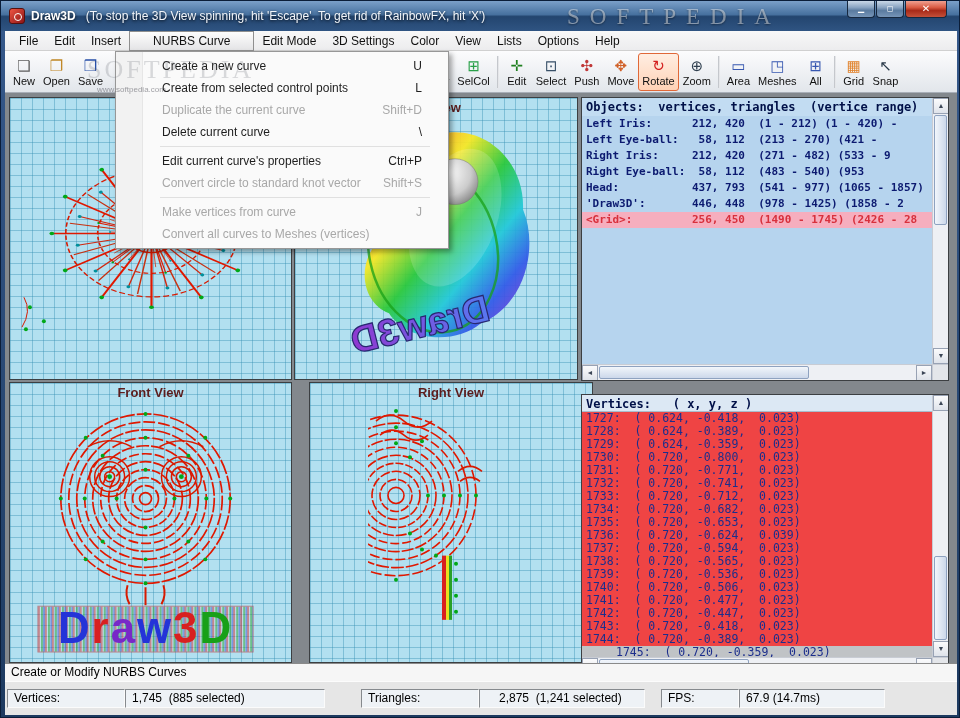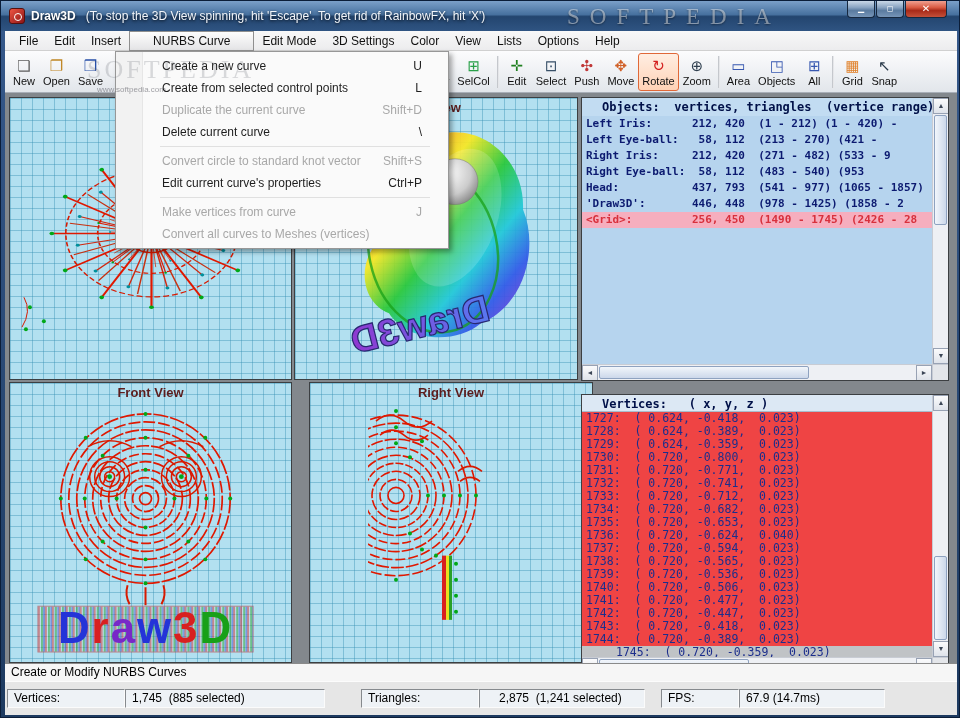--- a/index.html
+++ b/index.html
@@ -66,21 +66,21 @@
   .vp-right { left:289px; top:289px; width:284px; height:281px;margin-left:15px;}
   .vp-title { position:absolute; left:0; right:0; top:2px; text-align:center;
               font-size:13px; font-weight:bold; color:#5c1d1d; z-index:2;}
   .vp-canvas{ position:absolute; left:0; top:0; width:100%; height:100%;}
 
   .panel { position:absolute; overflow:hidden; }
   .obj-panel  { left:576px; top:4px;   width:368px; height:284px; background:#b6d4ee; border:1px solid #3c3f42;}
   .vert-panel { left:576px; top:290px; width:368px; height:280px; background:#ef4444; border:1px solid #3c3f42;margin-top:11px;}
   .panel-header { position:absolute; left:0; top:0; right:16px; height:18px;
               font-family:"DejaVu Sans Mono",monospace; font-weight:bold; font-size:12px;
-              color:#001048; padding:2px 0 0 20px; white-space:pre;}
+              color:#001048; padding:2px 0 0 4px; white-space:pre;}
   .obj-panel .panel-header { background:#c2dcf2;}
   .vert-panel .panel-header{ background:#dce8f4; border-bottom:1px solid #a8bccc; height:17px;}
   .list { position:absolute; left:0; right:16px; bottom:16px; overflow:hidden;}
   .obj-panel .list  { top:18px; }
   .vert-panel .list { top:17px; }
   .obj-row { height:16px; line-height:16px; font-family:"DejaVu Sans Mono",monospace;
              font-size:11px; font-weight:bold; color:#0c1a70; white-space:pre; padding-left:4px;}
   .obj-row.hl { background:#f6aebe; color:#d8303c;}
   .vert-row { height:13px; line-height:13px; font-family:"DejaVu Sans Mono",monospace;
              font-size:11.5px; color:#1c2e8c; white-space:pre; padding-left:4px;}
@@ -249,21 +249,21 @@
           
         </div>
 
         <div class="tb-btn">
           <span class="tb-icon" style="color: rgb(56, 88, 176);">▭</span>
           <span class="tb-label">Area</span>
         </div>
 
         <div class="tb-btn">
           <span class="tb-icon" style="color: rgb(56, 88, 176);">◳</span>
-          <span class="tb-label">Objects</span>
+          <span class="tb-label">Meshes</span>
         </div>
 
         <div class="tb-btn">
           <span class="tb-icon" style="color: rgb(56, 88, 176);">⊞</span>
           <span class="tb-label">All</span>
         </div>
 
         <div class="tb-btn sep">
           
           
@@ -534,21 +534,21 @@
             <div class="vert-row">1731:  ( 0.720, -0.771,  0.023)</div>
 
             <div class="vert-row">1732:  ( 0.720, -0.741,  0.023)</div>
 
             <div class="vert-row">1733:  ( 0.720, -0.712,  0.023)</div>
 
             <div class="vert-row">1734:  ( 0.720, -0.682,  0.023)</div>
 
             <div class="vert-row">1735:  ( 0.720, -0.653,  0.023)</div>
 
-            <div class="vert-row">1736:  ( 0.720, -0.624,  0.040)</div>
+            <div class="vert-row">1736:  ( 0.720, -0.624,  0.039)</div>
 
             <div class="vert-row">1737:  ( 0.720, -0.594,  0.023)</div>
 
             <div class="vert-row">1738:  ( 0.720, -0.565,  0.023)</div>
 
             <div class="vert-row">1739:  ( 0.720, -0.536,  0.023)</div>
 
             <div class="vert-row">1740:  ( 0.720, -0.506,  0.023)</div>
 
             <div class="vert-row">1741:  ( 0.720, -0.477,  0.023)</div>
@@ -609,30 +609,30 @@
       <div class="menu-row">
         <span class="mi-label">Delete current curve</span>
         <span class="mi-shortcut">\</span>
       </div>
 
       <div class="menu-row separator">
         <span class="mi-label"></span>
         <span class="mi-shortcut"></span>
       </div>
 
+      <div class="menu-row">
+        <span class="mi-label">Edit current curve's properties</span>
+        <span class="mi-shortcut">Ctrl+P</span>
+      </div>
+
       <div class="menu-row disabled">
         <span class="mi-label">Convert circle to standard knot vector</span>
         <span class="mi-shortcut">Shift+S</span>
       </div>
 
-      <div class="menu-row">
-        <span class="mi-label">Edit current curve's properties</span>
-        <span class="mi-shortcut">Ctrl+P</span>
-      </div>
-
       <div class="menu-row separator">
         <span class="mi-label"></span>
         <span class="mi-shortcut"></span>
       </div>
 
       <div class="menu-row disabled">
         <span class="mi-label">Make vertices from curve</span>
         <span class="mi-shortcut">J</span>
       </div>
 

